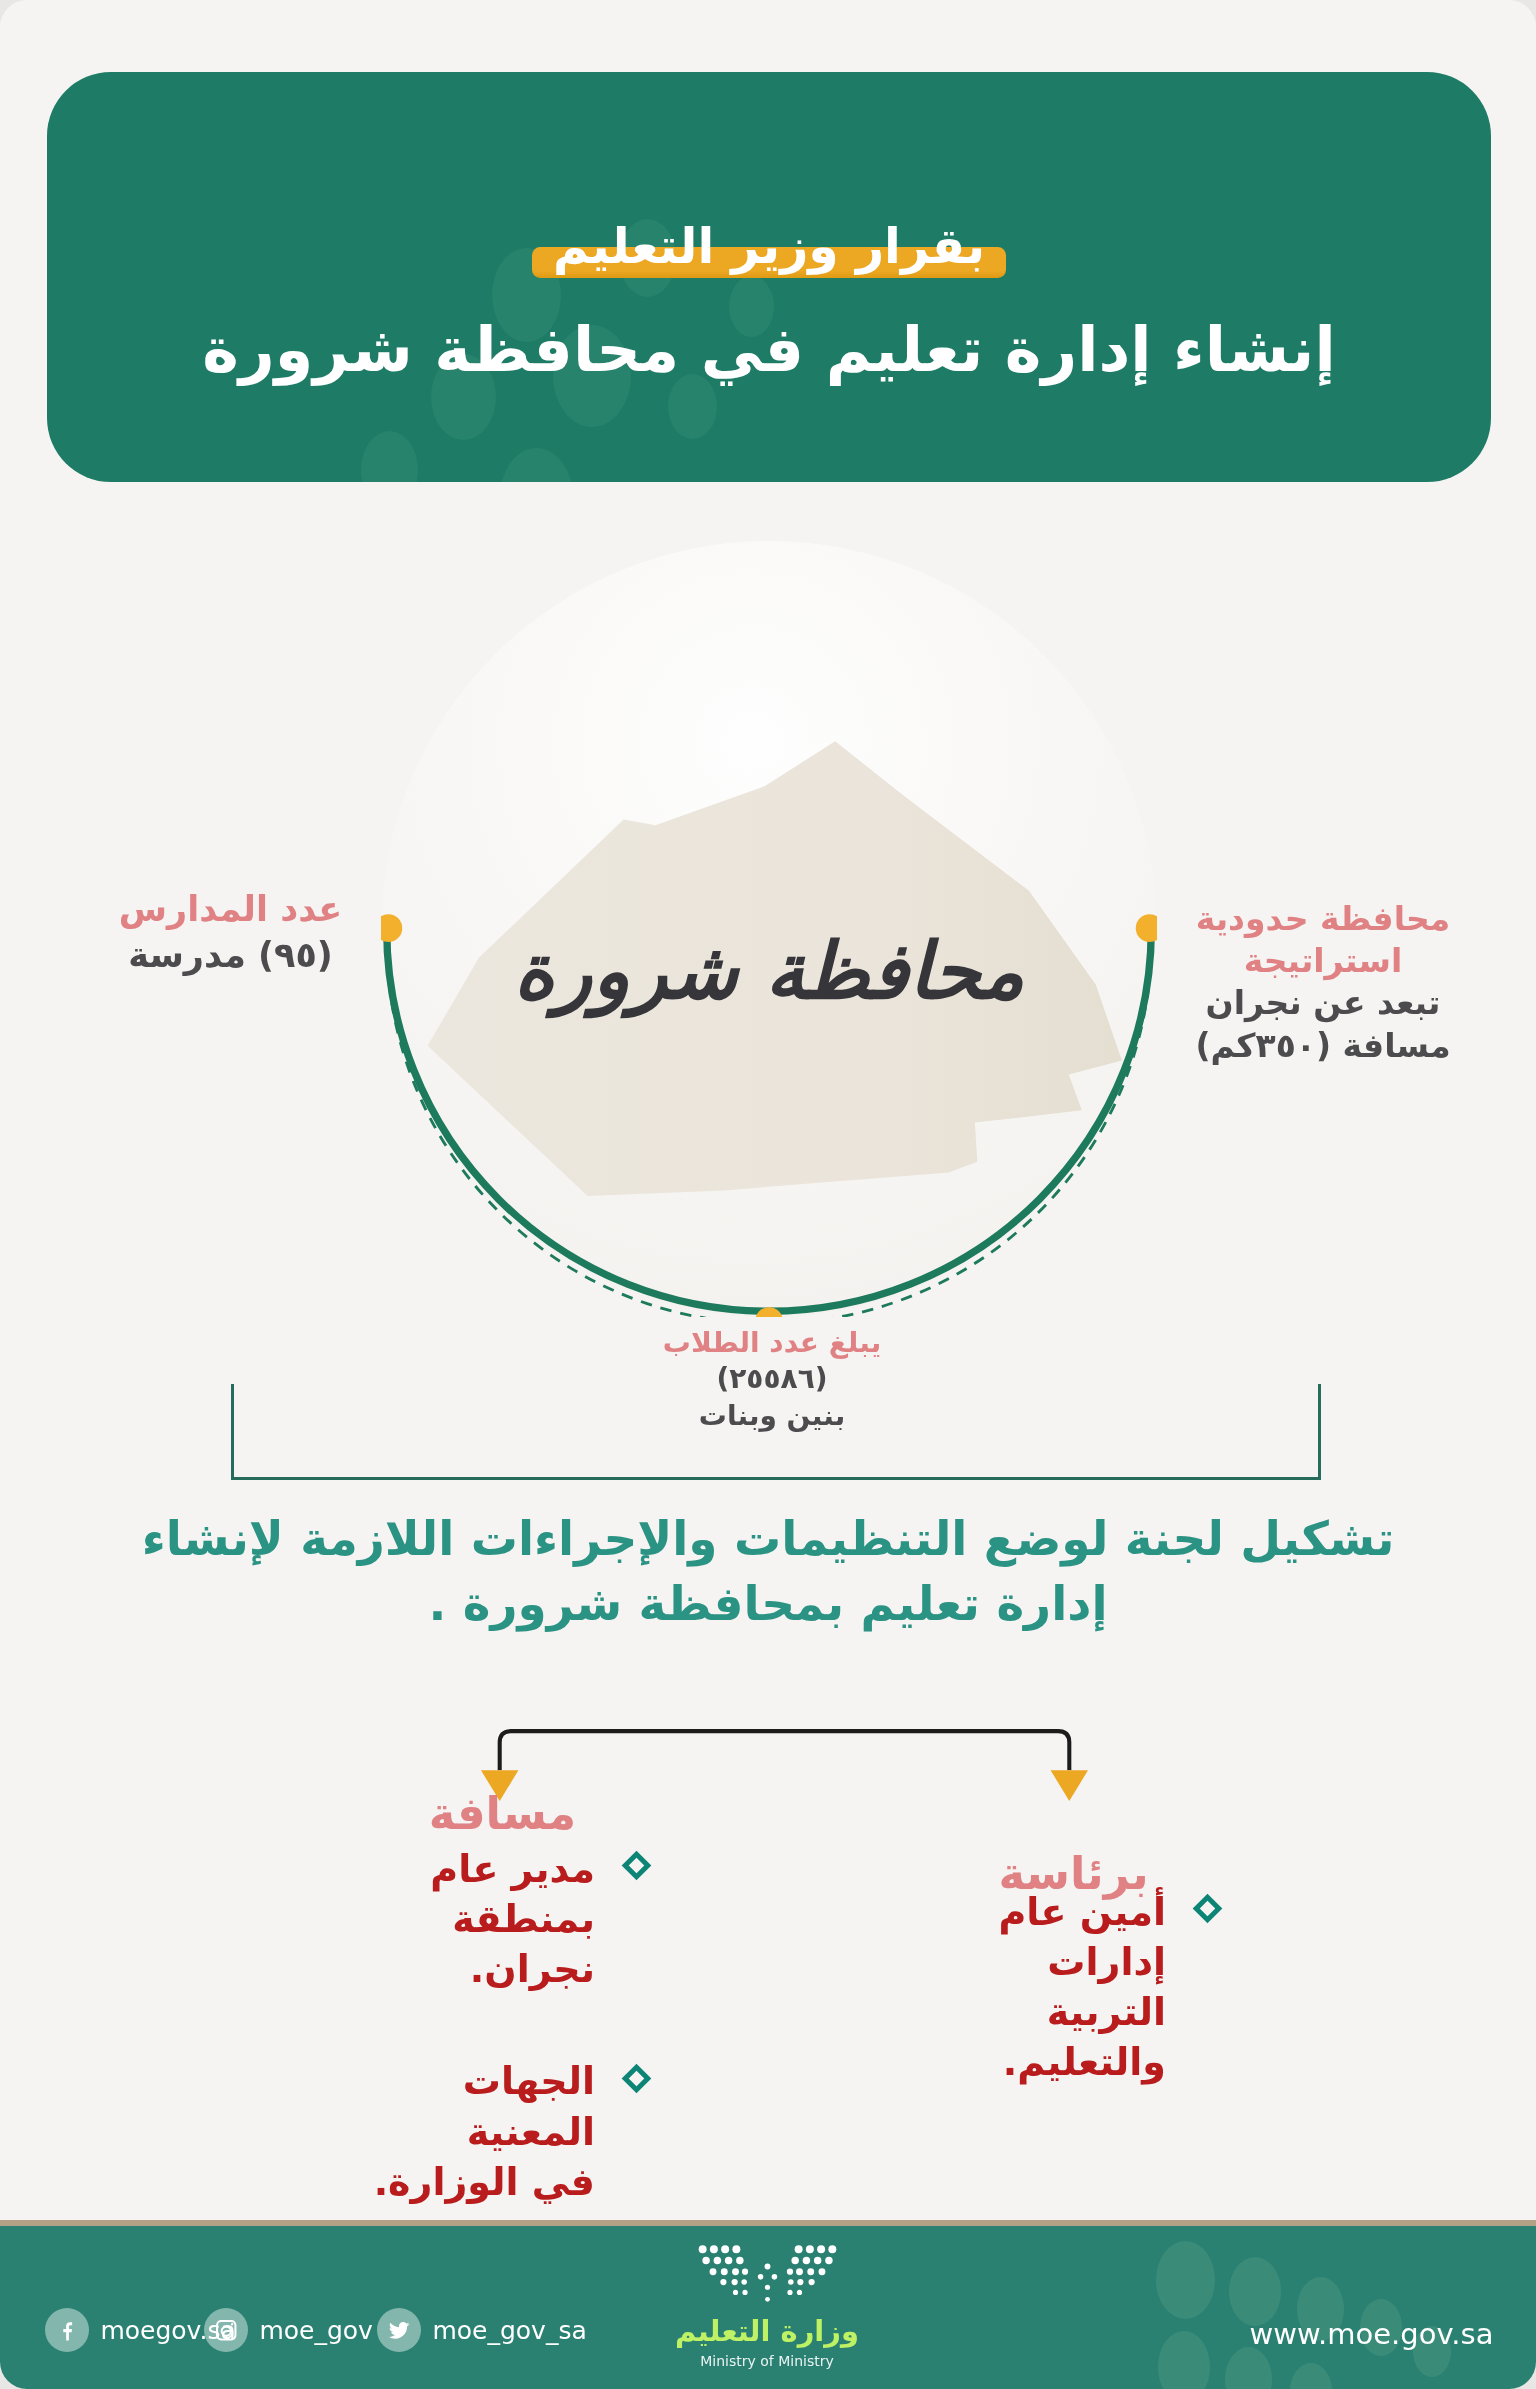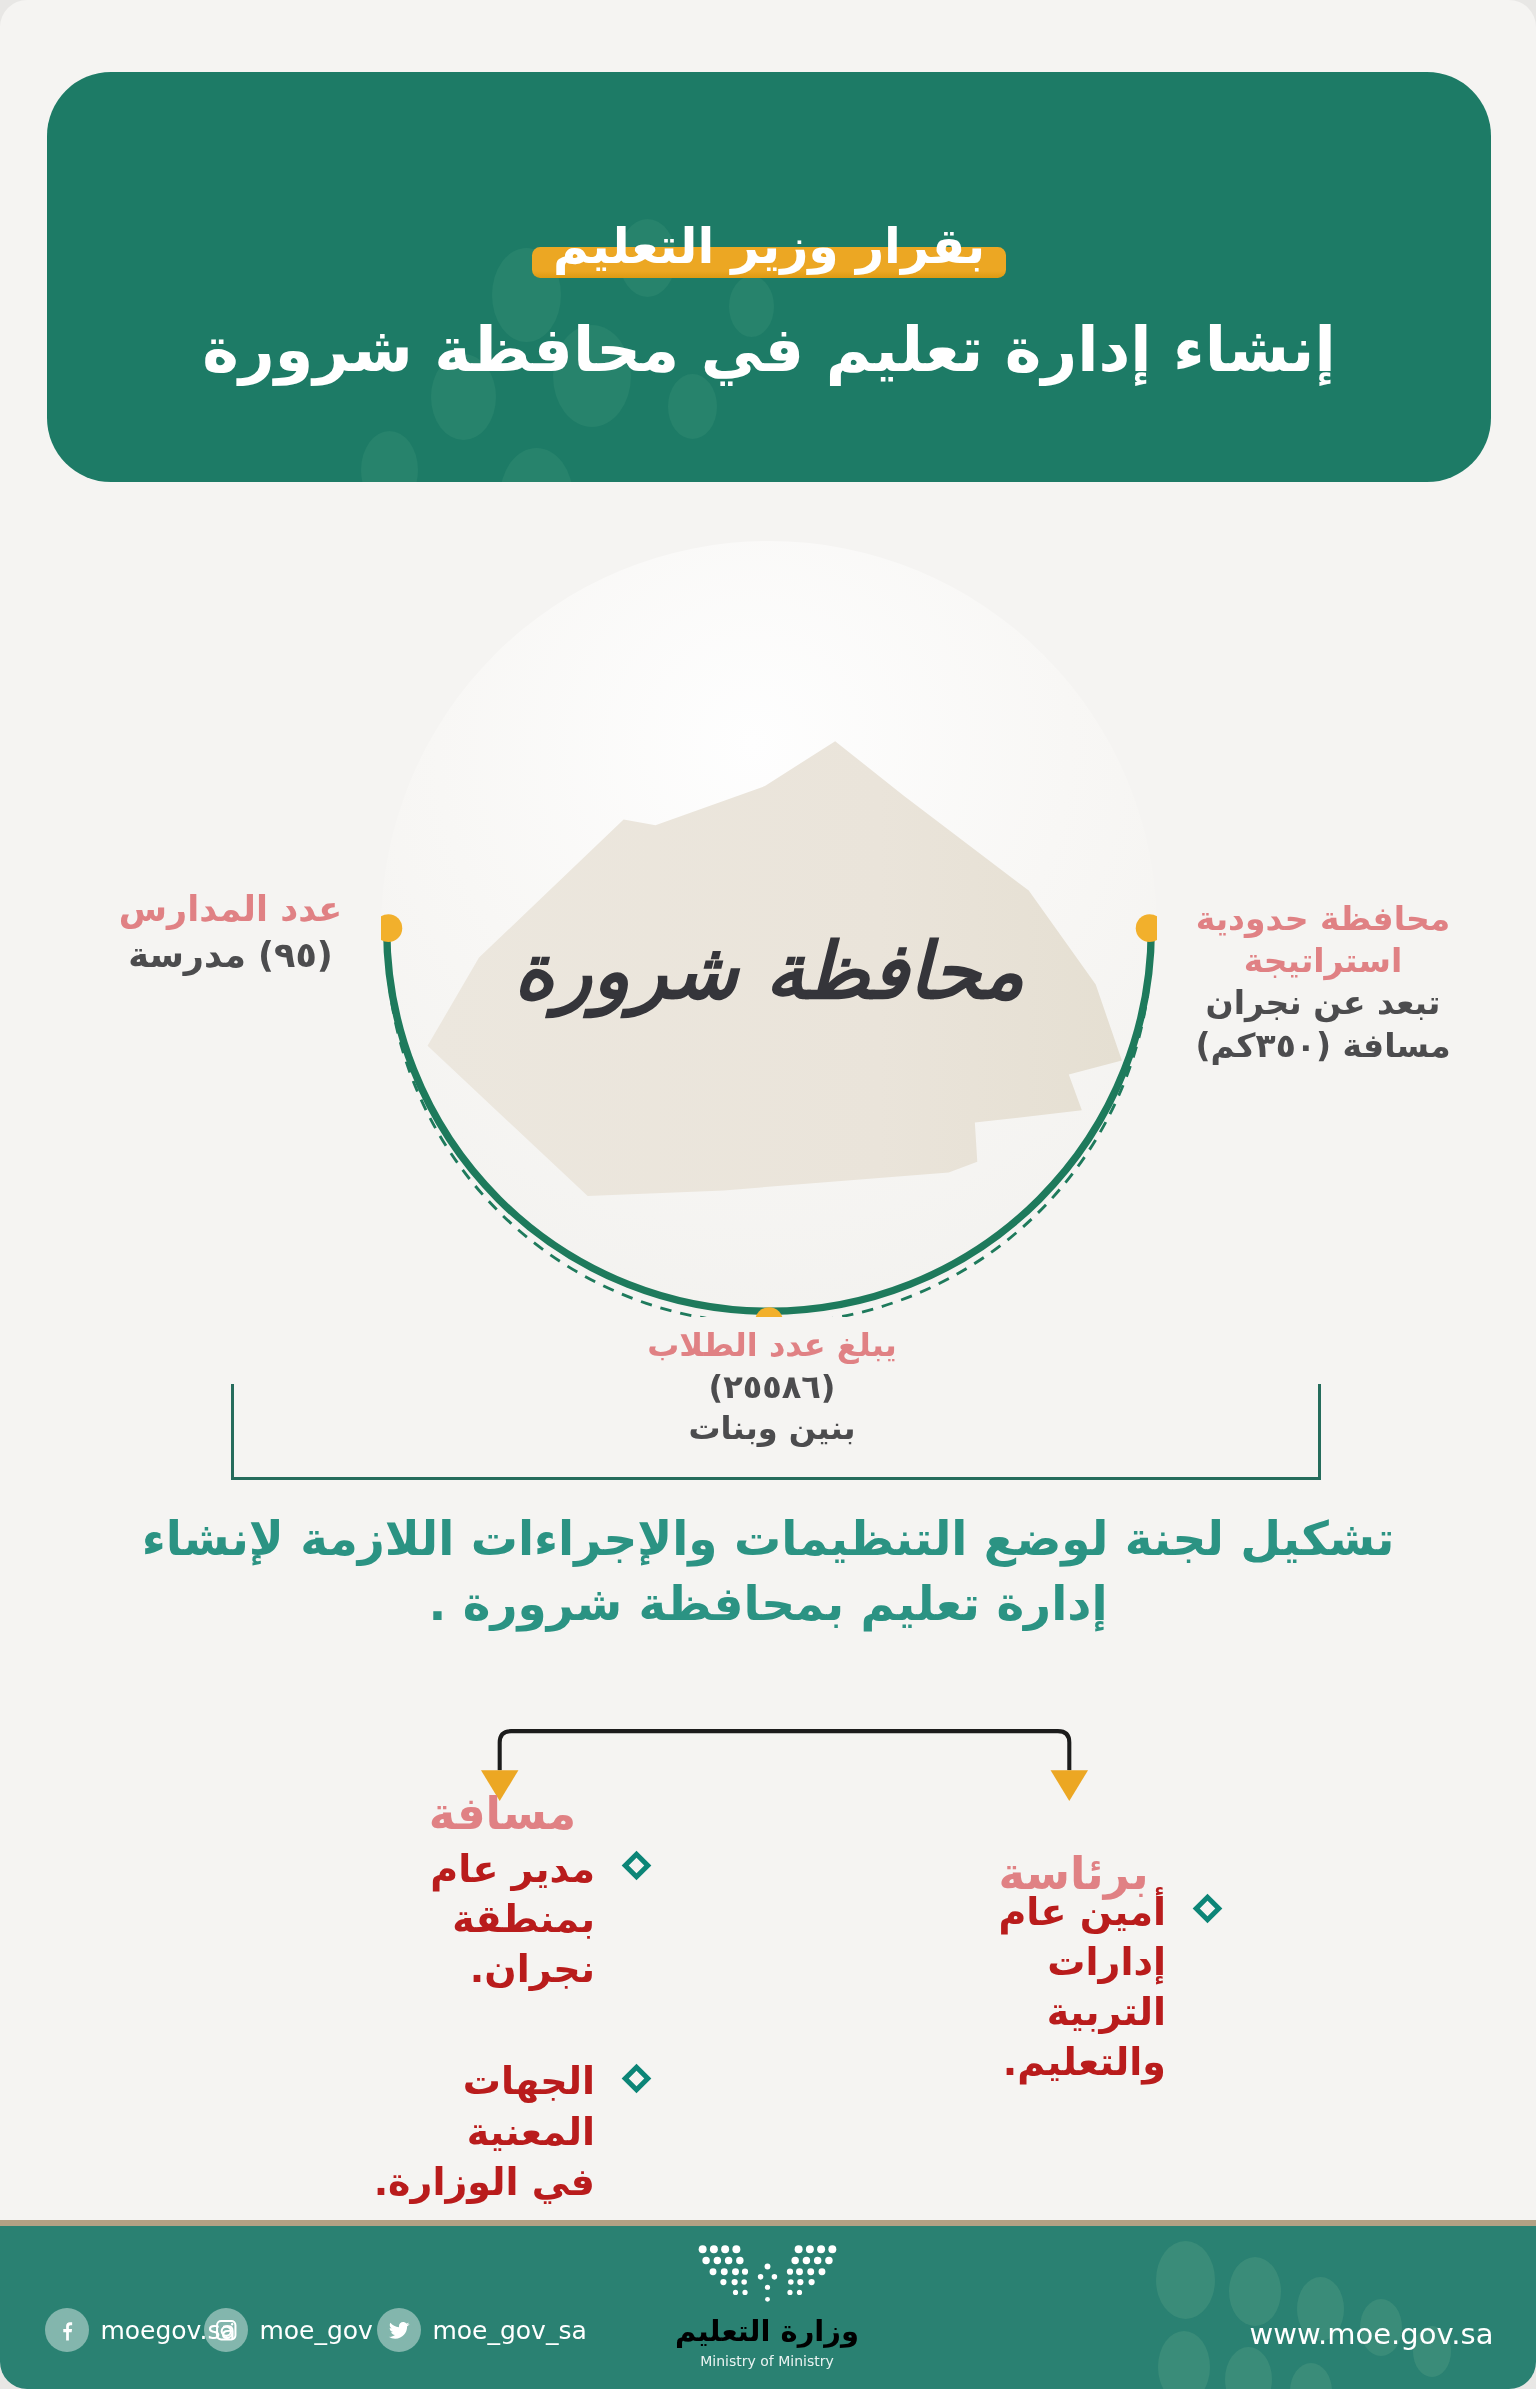--- a/index.html
+++ b/index.html
@@ -29,21 +29,21 @@
   .map-title { position:absolute; left:0; right:0; top:384px; text-align:center;
                font-size:78px; font-weight:bold; color:#35353a; direction:rtl;
                font-family:"DejaVu Serif","DejaVu Sans",serif; font-style:italic; }
 
   
   .stat { position:absolute; text-align:center; direction:rtl; font-weight:bold; }
   .stat .pink { color:#e08184; }
   .stat .gray { color:#4c4c4e; }
   .stat-schools { left:96px; top:886px; width:269px; font-size:35px; line-height:1.32; }
   .stat-location { left:1178px; top:898px; width:290px; font-size:33px; line-height:1.28; }
-  .stat-students { left:0; top:1325px; width:100%; font-size:32px; line-height:1.3;padding-left:8px; }
+  .stat-students { left:0; top:1325px; width:100%; font-size:28px; line-height:1.3;padding-left:8px; }
 
   
   .bracket { position:absolute; left:231px; top:1384px; width:1090px; height:96px;
              border-left:3.3px solid #256c5c; border-right:3.3px solid #256c5c;
              border-bottom:3.3px solid #256c5c; }
 
   
   .statement { position:absolute; left:0; top:1507px; width:100%; text-align:center;
                direction:rtl; color:#2b9383; font-size:47px; font-weight:bold;
                line-height:1.38; }
@@ -71,21 +71,21 @@
   .social { position:absolute; display:flex; align-items:center; }
   .social-icon { width:44px; height:44px; border-radius:50%;
                  background:rgba(255,255,255,.42); display:flex; align-items:center;
                  justify-content:center; }
   .social-icon svg { width:24.5px; height:24.5px; fill:#fff; }
   .social-handle { color:#fff; font-size:25px; margin-left:11.4px; }
   .soc-fb { left:45px; top:82px; }
   .soc-ig { left:204px; top:82px; }
   .soc-tw { left:377px; top:82px; }
   .moe-logo { position:absolute; left:661px; top:18px; width:212px; text-align:center; }
-  .moe-ar { color:#000000; font-size:29px; font-weight:bold; direction:rtl; margin-top:3.3px; }
+  .moe-ar { color:#bef264; font-size:29px; font-weight:bold; direction:rtl; margin-top:3.3px; }
   .moe-en { color:rgba(255,255,255,.9); font-size:14px; margin-top:4.9px; }
   .website { position:absolute; left:1249px; top:91px; width:245px; text-align:center;
              color:#fff; font-size:29px; }
 </style>
 </head>
 <body>
 
 <div class="canvas">
 
   <div class="header">

